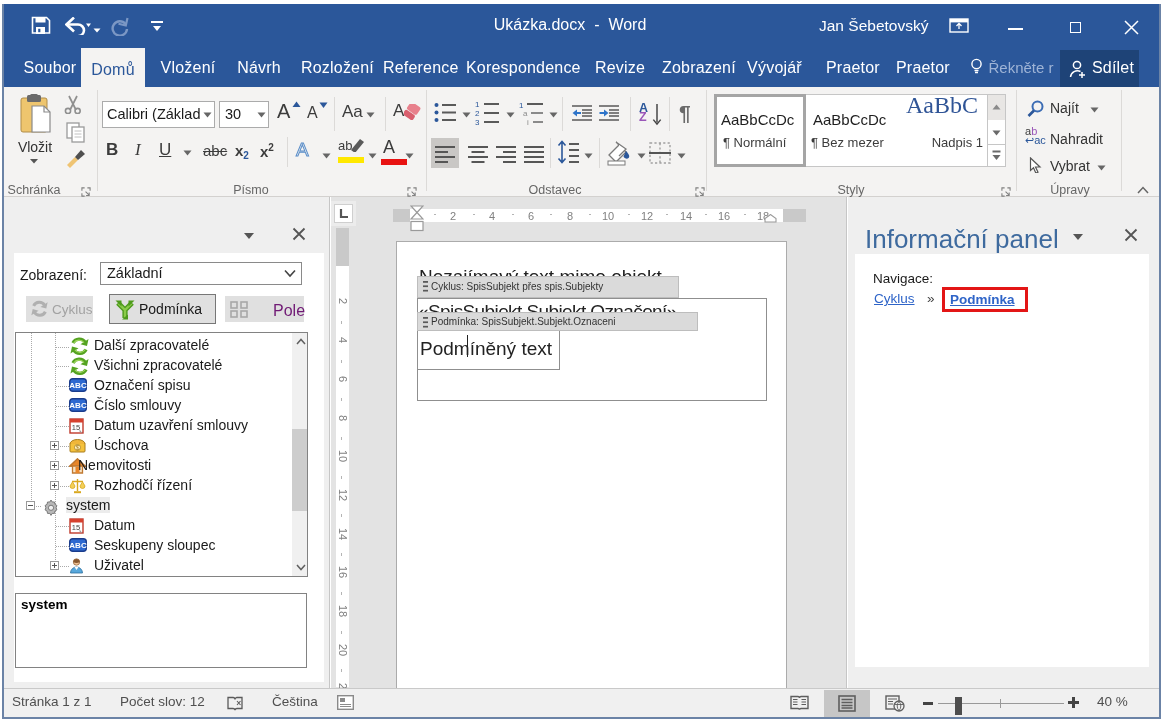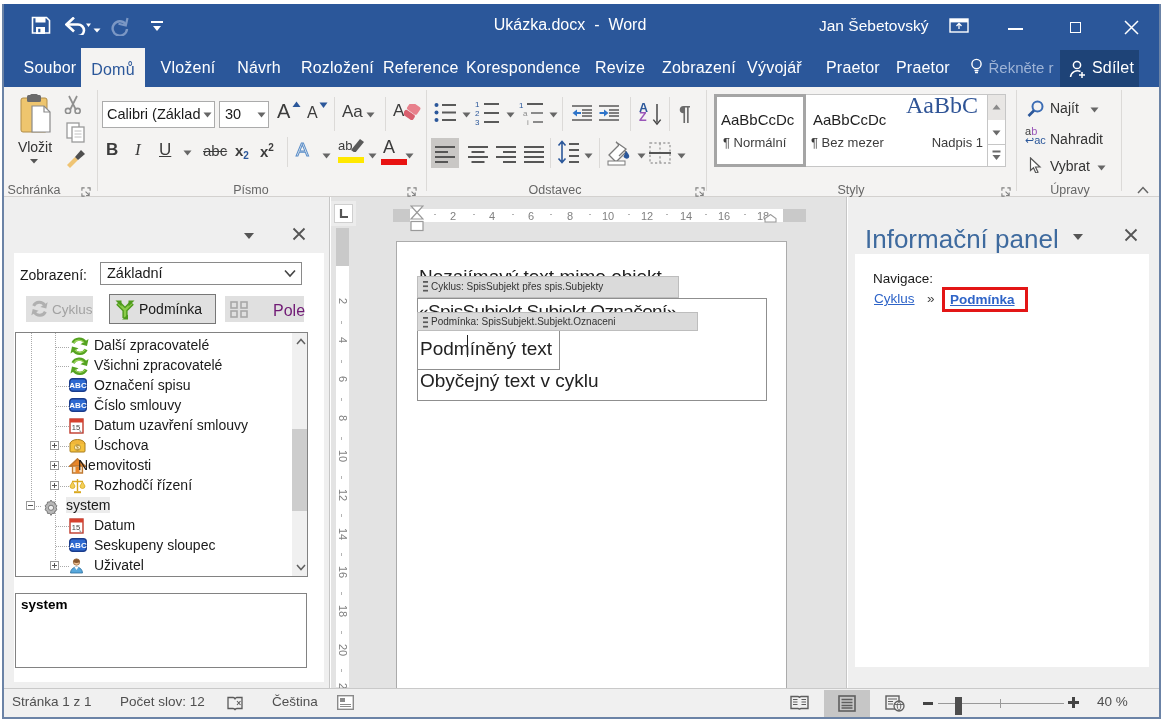--- a/index.html
+++ b/index.html
@@ -556,21 +556,20 @@
       <div class="abs doctext" style="left:88px;top:69px;">Nezajímavý text mimo objekt</div>
       <div class="abs" style="left:86px;top:101px;width:350px;height:103px;border:1px solid #8f8f8f;"></div>
       <div class="abs doctext" style="left:87px;top:104px;letter-spacing:-0.6px;">«SpisSubjekt.Subjekt.Označení»</div>
       <div class="abs tag" style="left:86px;top:79px;width:262px;height:22px;line-height:20px;">
         <span class="dots"></span>Cyklus: SpisSubjekt přes spis.Subjekty</div>
       <div class="abs tag" style="left:86px;top:115px;width:281px;">
         <span class="dots"></span>Podmínka: SpisSubjekt.Subjekt.Oznaceni</div>
       <div class="abs" style="left:86px;top:134px;width:143px;height:39px;border:1px solid #8f8f8f;border-top:none;"></div>
       <div class="abs doctext" style="left:89px;top:141px;">Podmíněný text</div>
       <div class="abs" style="left:136px;top:138px;width:1.3px;height:22px;background:#222;"></div>
-      <div class="abs doctext" style="left:89px;top:173px;">Obyčejný text v cyklu</div>
     </div>
     <div id="rightpane">
       <div class="abs" style="left:17px;top:27px;font-size:26px;color:#3e6a9e;">Informační panel</div>
       <svg class="abs" style="left:224px;top:36px" width="12" height="8" viewBox="0 0 12 8">
           <path d="M1 1 h10 l-5 6 z" fill="#555"></path>
         </svg>
       <svg class="abs" style="left:276px;top:31px" width="14" height="14" viewBox="0 0 14 14">
           <path d="M1.5 1.5 L12.5 12.5 M12.5 1.5 L1.5 12.5" stroke="#555" stroke-width="1.8"></path>
         </svg>
       <div class="abs" style="left:7px;top:57px;width:294px;height:413px;background:#fff;"></div>

